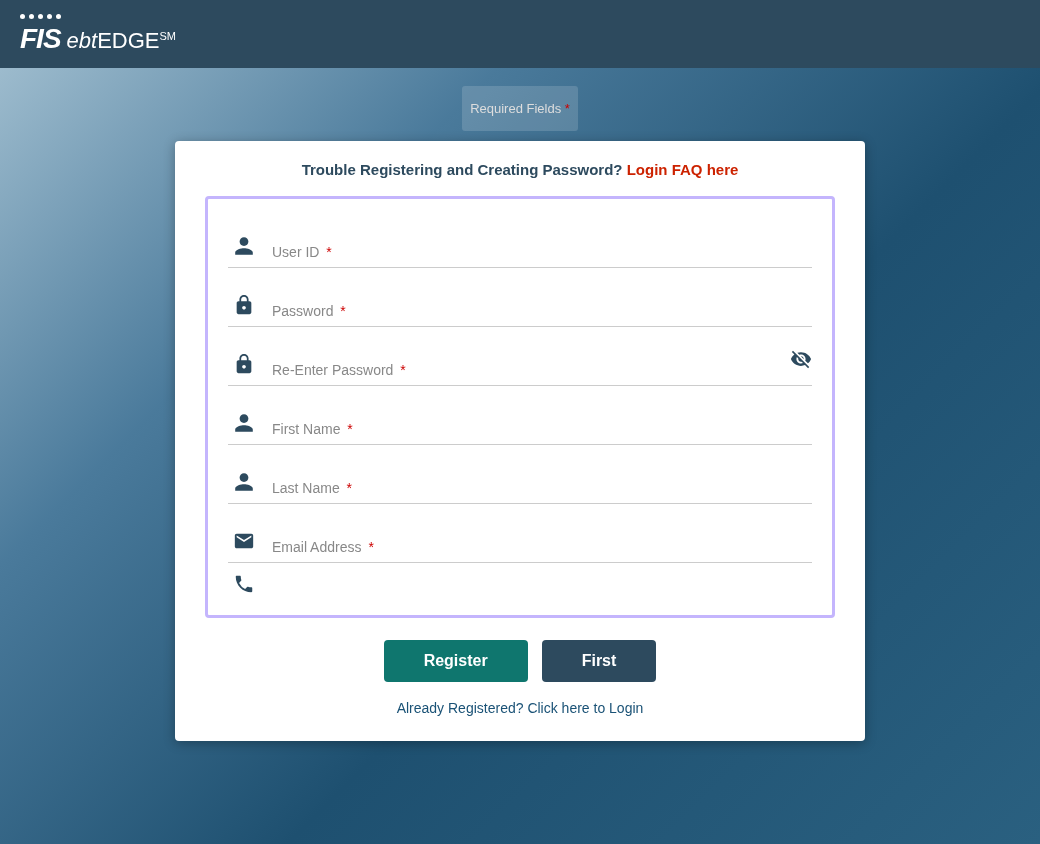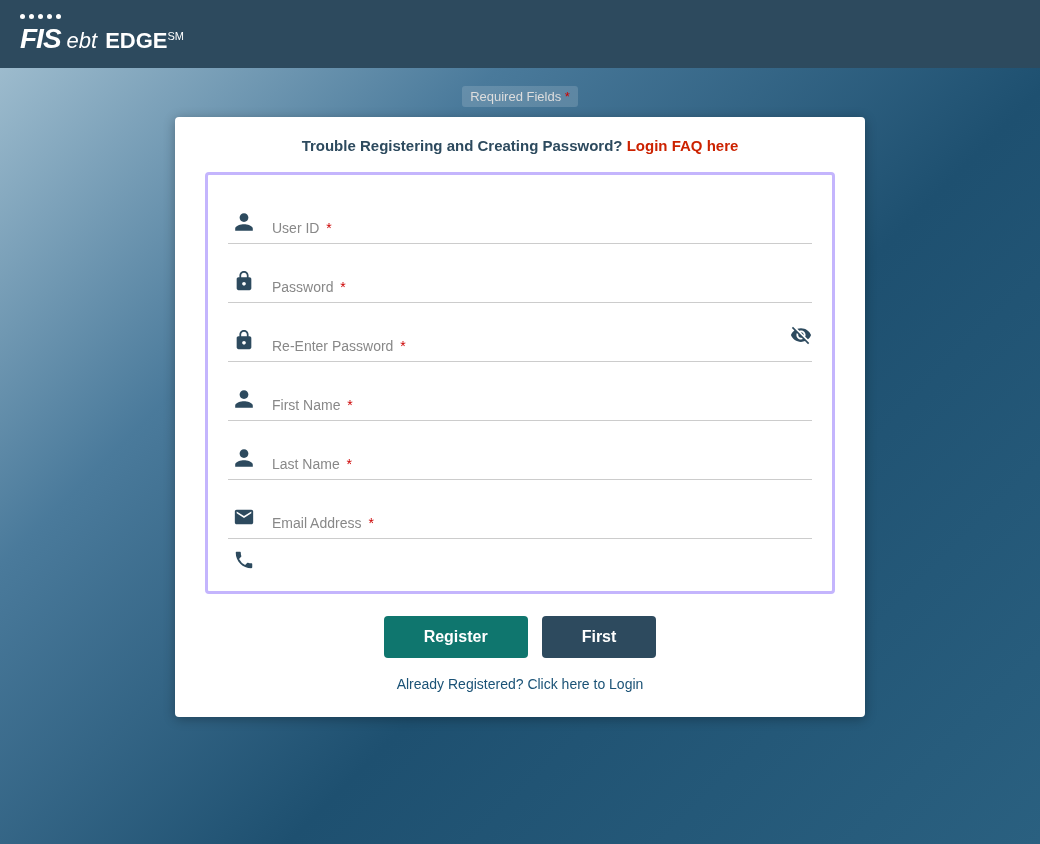--- a/index.html
+++ b/index.html
@@ -61,21 +61,21 @@
       flex-direction: column;
       align-items: center;
       padding-top: 18px;
     }
 
     .required-fields-note {
       color: #444;
       font-size: 13px;
       margin-bottom: 10px;
       background: rgba(255,255,255,0.15);
-      padding: 3px 8px;
+      padding: 15px 8px;
       border-radius: 3px;
       color: #ddd;
     }
 
     .required-star {
       color: #cc0000;
     }
 
     
     .form-card {
@@ -223,21 +223,21 @@
       <div class="fis-dots">
         <div class="fis-dot"></div>
         <div class="fis-dot"></div>
         <div class="fis-dot"></div>
         <div class="fis-dot"></div>
         <div class="fis-dot"></div>
       </div>
       <div style="display:flex;align-items:baseline;gap:6px;">
         <span class="fis-logo">FIS</span>
         <span style="color:white;font-size:22px;">
-          <span style="font-style:italic;">ebt</span><span style="font-weight:bold;font-style:normal;margin-left:8px;">EDGE</span><sup style="font-size:11px;font-weight:normal;">SM</sup>
+          <span style="font-style:italic;">ebt</span><span style="font-weight:normal;font-style:normal;">EDGE</span><sup style="font-size:11px;font-weight:normal;">SM</sup>
         </span>
       </div>
     </div>
   </div>
 </header>
 
 <div class="main-content">
   <div class="required-fields-note">
     <span>Required Fields</span>
     <span class="required-star">*</span>

